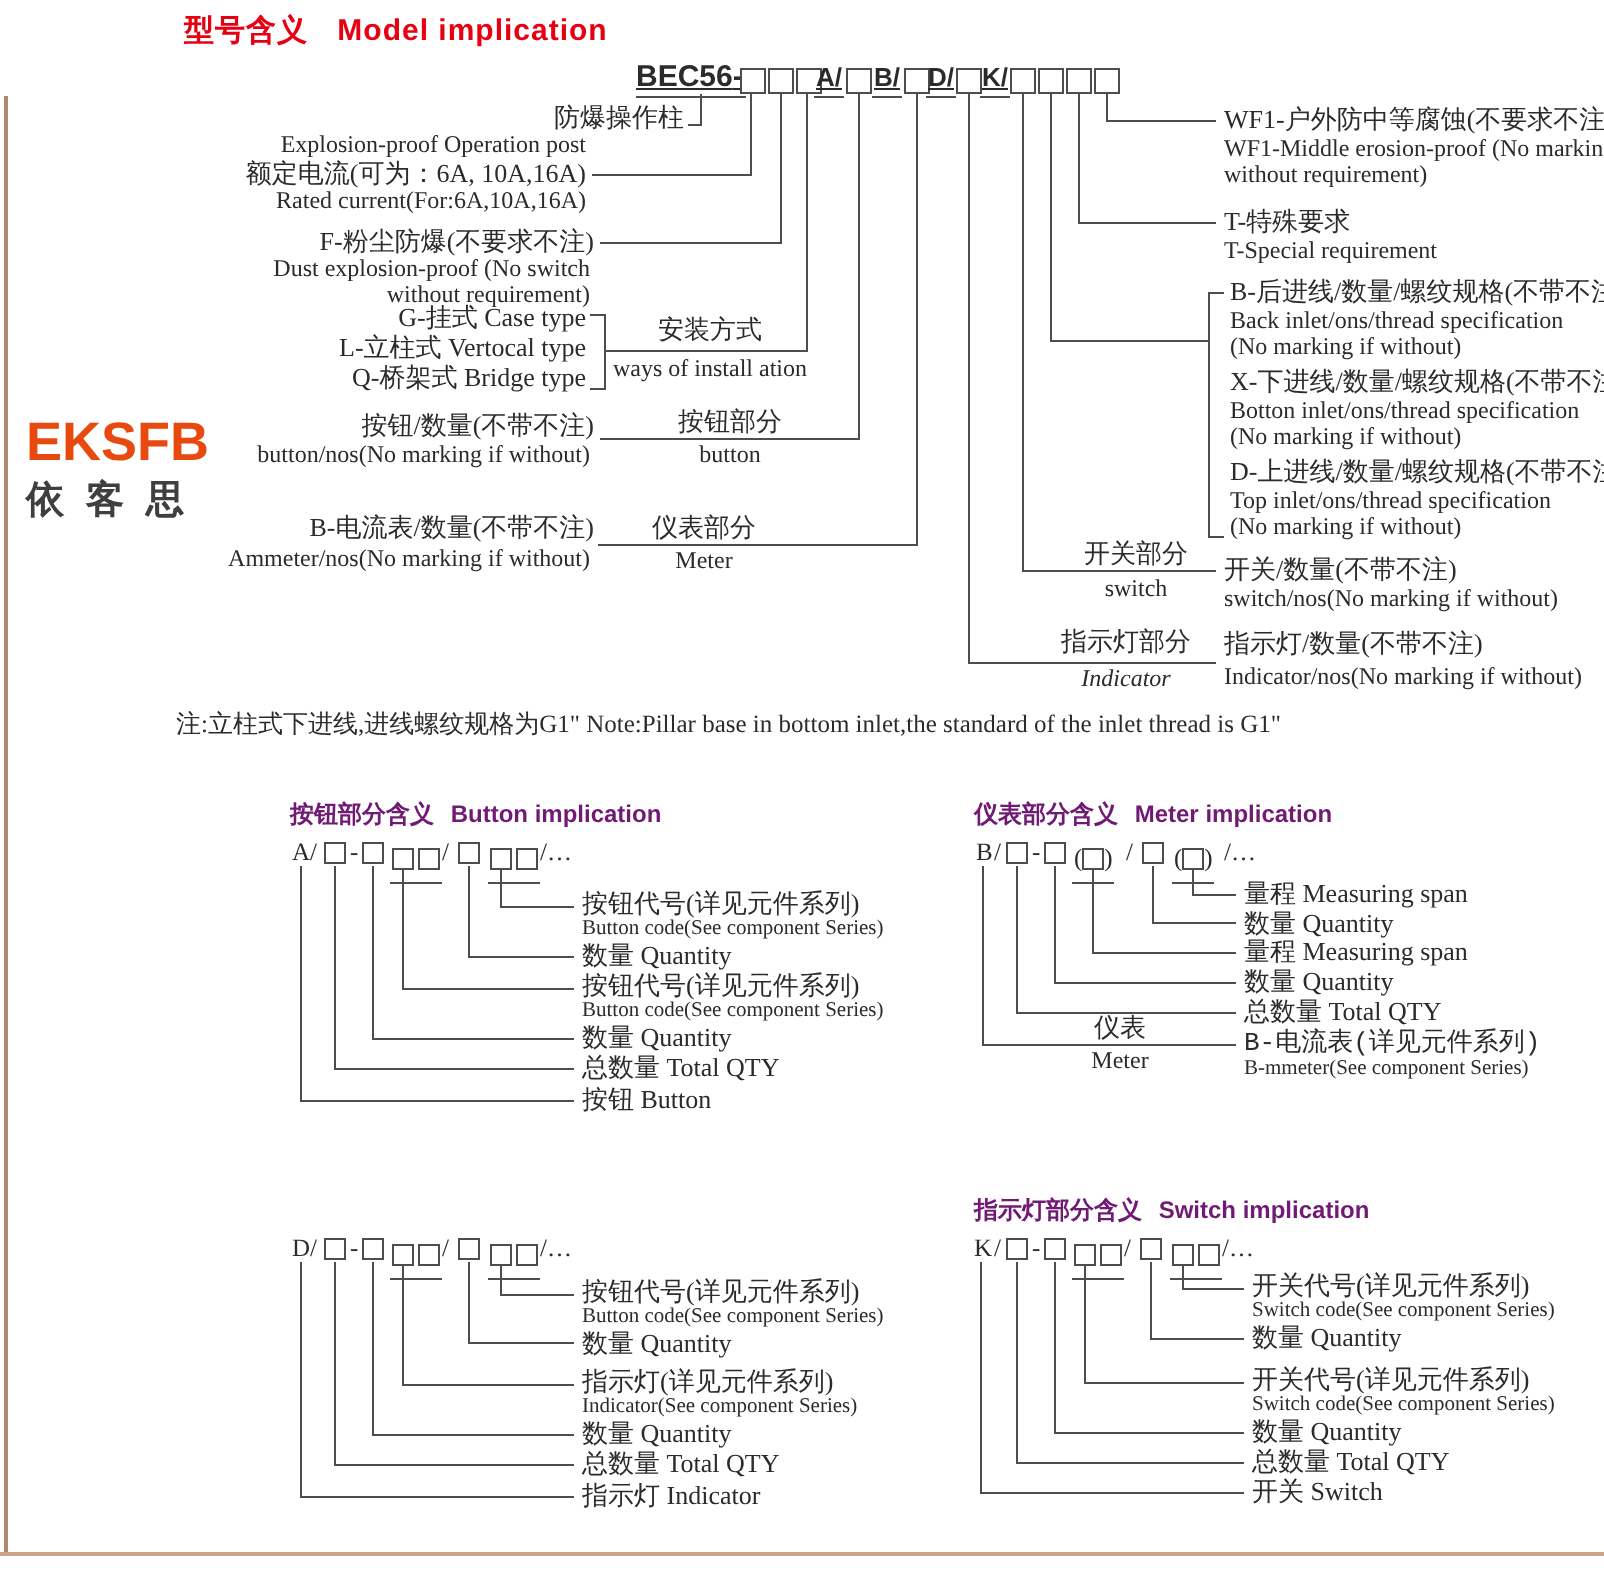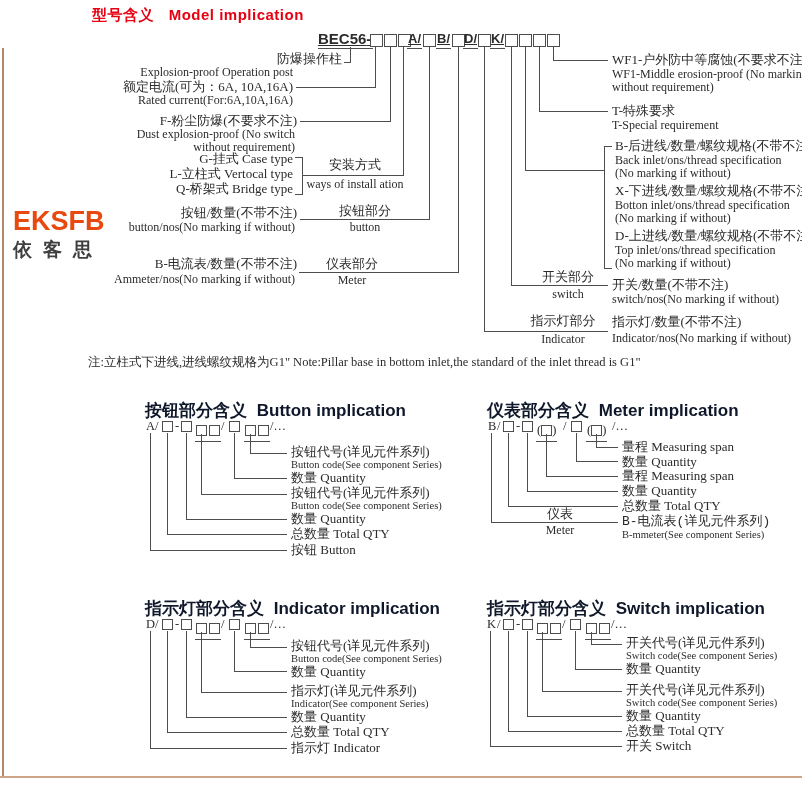--- a/index.html
+++ b/index.html
@@ -11,21 +11,21 @@
   .bx{display:inline-block;width:11px;height:11px;border:1.3px solid #4d4d4d;background:#fff;vertical-align:middle;}
   .bx-s{display:inline-block;width:9px;height:9px;border:1.2px solid #4d4d4d;background:#fff;vertical-align:middle;}
   .zh{font-size:13px;line-height:14px;white-space:nowrap;}
   .en{font-size:12px;line-height:13px;white-space:nowrap;}
   .en-s{font-size:10.5px;line-height:11px;white-space:nowrap;}
   .r{text-align:right;}
   .c{text-align:center;}
   .main-title{font-family:"Liberation Sans","DejaVu Sans",sans-serif;font-weight:bold;
               font-size:15px;color:#e60012;white-space:nowrap;letter-spacing:.5px;}
   .sec-title{font-family:"Liberation Sans","DejaVu Sans",sans-serif;font-weight:bold;
-             font-size:17px;white-space:nowrap;color:#0f172a;}
+             font-size:12px;white-space:nowrap;color:#701a75;}
   .code-txt{font-size:13px;font-weight:bold;font-family:"Liberation Sans","DejaVu Sans",sans-serif;white-space:nowrap;text-decoration:underline;}
   .seg{border-bottom:1px solid #4d4d4d;padding:0 1px 2px 1px;}
   .ugrp{position:absolute;border-bottom:1px solid #4d4d4d;padding:1px 1px 3px 1px;white-space:nowrap;}
   .tok{font-size:12.5px;white-space:nowrap;}
   .logo-txt{font-family:"Liberation Sans","DejaVu Sans",sans-serif;font-weight:bold;
             font-size:27px;color:#e8490e;letter-spacing:0px;white-space:nowrap;}
   .logo-cn{font-family:"Liberation Sans","DejaVu Sans",sans-serif;font-weight:bold;
            font-size:19px;color:#3f3f3f;letter-spacing:11px;white-space:nowrap;}
   .frame-l{position:absolute;left:2px;top:48px;width:2px;height:729px;background:#b3886a;}
   .frame-b{position:absolute;left:0;top:776px;width:802px;height:2px;background:#cda488;}
@@ -127,21 +127,21 @@
   <div class="abs zh" style="left:615px;top:229px;">D-上进线/数量/螺纹规格(不带不注)</div>
   <div class="abs en" style="left:615px;top:244px;">Top inlet/ons/thread specification</div>
   <div class="abs en" style="left:615px;top:257px;">(No marking if without)</div>
   <div class="abs zh" style="left:612px;top:278px;">开关/数量(不带不注)</div>
   <div class="abs en" style="left:612px;top:293px;">switch/nos(No marking if without)</div>
   <div class="abs zh c" style="left:528px;top:270px;width:80px;">开关部分</div>
   <div class="abs en c" style="left:528px;top:288px;width:80px;">switch</div>
   <div class="abs zh" style="left:612px;top:315px;">指示灯/数量(不带不注)</div>
   <div class="abs en" style="left:612px;top:332px;">Indicator/nos(No marking if without)</div>
   <div class="abs zh c" style="left:523px;top:314px;width:80px;">指示灯部分</div>
-  <div class="abs en c" style="left:523px;top:333px;width:80px;">Indicator</div>
+  <div class="abs en c" style="left:523px;top:333px;width:80px;font-style:italic;">Indicator</div>
 
   <div class="abs en" style="left:88px;top:356px;font-size:12.5px;">注:立柱式下进线,进线螺纹规格为G1" Note:Pillar base in bottom inlet,the standard of the inlet thread is G1"</div>
 
   <div class="abs sec-title" style="left:145px;top:399px;">
     <span>按钮部分含义</span>
     <span style="font-weight:600;margin-left:5px;">Button implication</span>
   </div>
   <span class="abs tok" style="left:146px;top:419px;">A</span>
   <span class="abs tok" style="left:155px;top:419px;">/</span>
   <span class="abs bx-s" style="left:162px;top:421px;"></span>
@@ -202,24 +202,20 @@
   <div class="abs zh" style="left:622px;top:440px;">量程 Measuring span</div>
   <div class="abs zh" style="left:622px;top:455px;">数量 Quantity</div>
   <div class="abs zh" style="left:622px;top:469px;">量程 Measuring span</div>
   <div class="abs zh" style="left:622px;top:484px;">数量 Quantity</div>
   <div class="abs zh" style="left:622px;top:499px;">总数量 Total QTY</div>
   <div class="abs zh" style="left:622px;top:515px;font-family:Liberation Mono, monospace;">B-电流表(详见元件系列)</div>
   <div class="abs en-s" style="left:622px;top:529px;">B-mmeter(See component Series)</div>
   <div class="abs zh c" style="left:520px;top:507px;width:80px;">仪表</div>
   <div class="abs en c" style="left:520px;top:524px;width:80px;">Meter</div>
 
-  <div class="abs sec-title" style="left:145px;top:597px;">
-    <span>指示灯部分含义</span>
-    <span style="font-weight:600;margin-left:5px;">Indicator implication</span>
-  </div>
   <span class="abs tok" style="left:146px;top:617px;">D</span>
   <span class="abs tok" style="left:155px;top:617px;">/</span>
   <span class="abs bx-s" style="left:162px;top:619px;"></span>
   <span class="abs tok" style="left:175px;top:617px;">-</span>
   <span class="abs bx-s" style="left:181px;top:619px;"></span>
   <span class="ugrp" style="left:195px;top:617px;"><span class="bx-s" style="margin-right:2px;"></span><span class="bx-s"></span></span>
   <span class="abs tok" style="left:221px;top:617px;">/</span>
   <span class="abs bx-s" style="left:229px;top:619px;"></span>
   <span class="ugrp" style="left:244px;top:617px;"><span class="bx-s" style="margin-right:2px;"></span><span class="bx-s"></span></span>
   <span class="abs tok" style="left:270px;top:617px;">/…</span>

